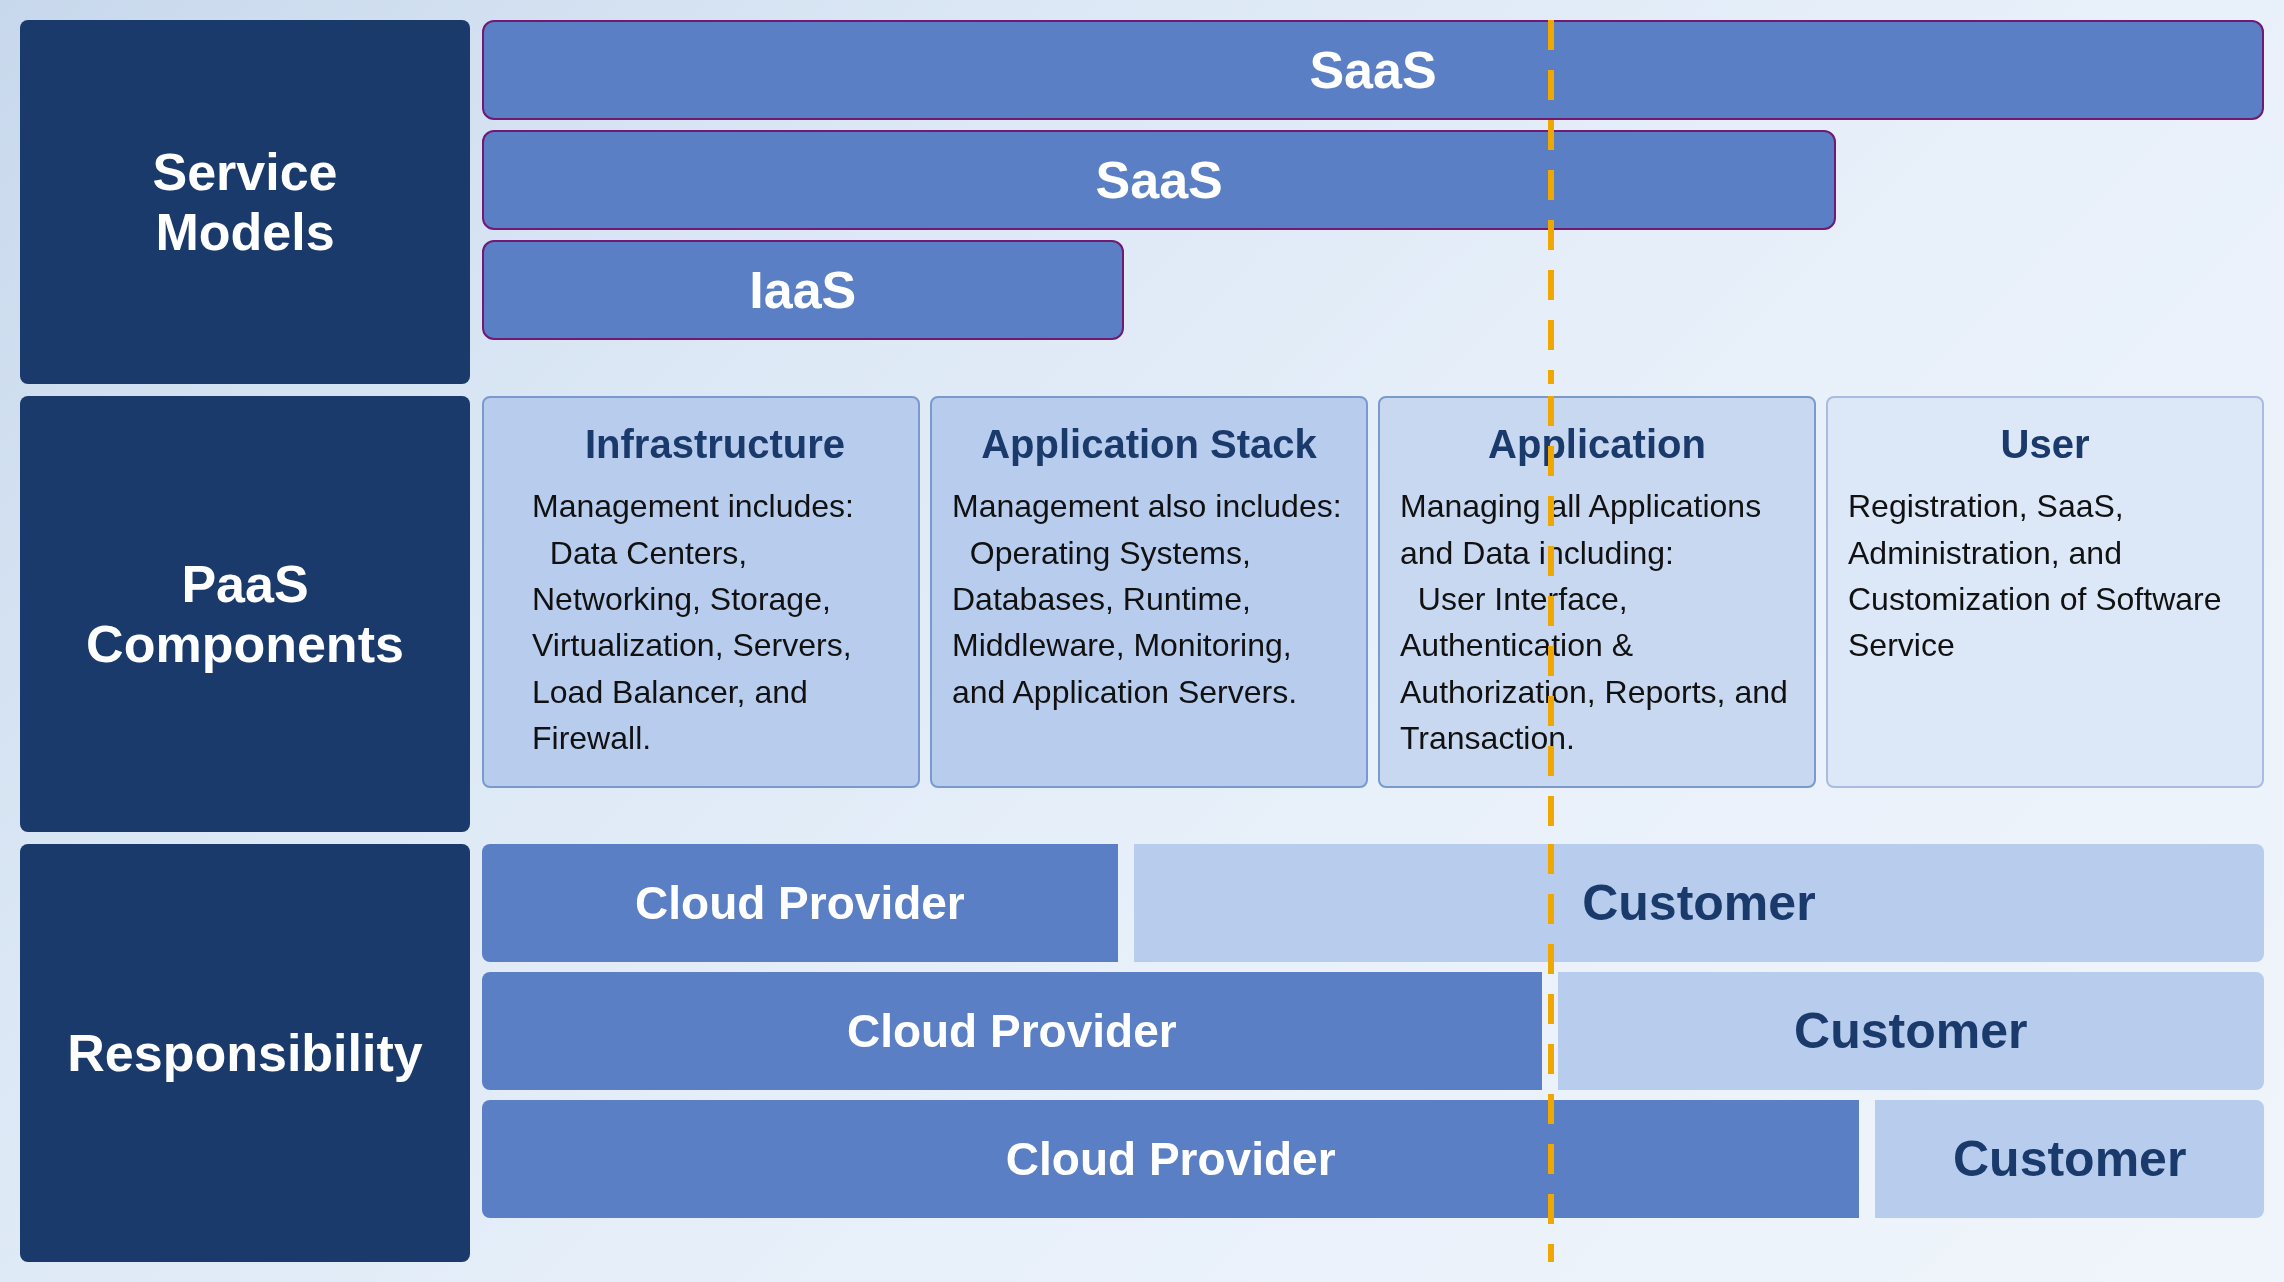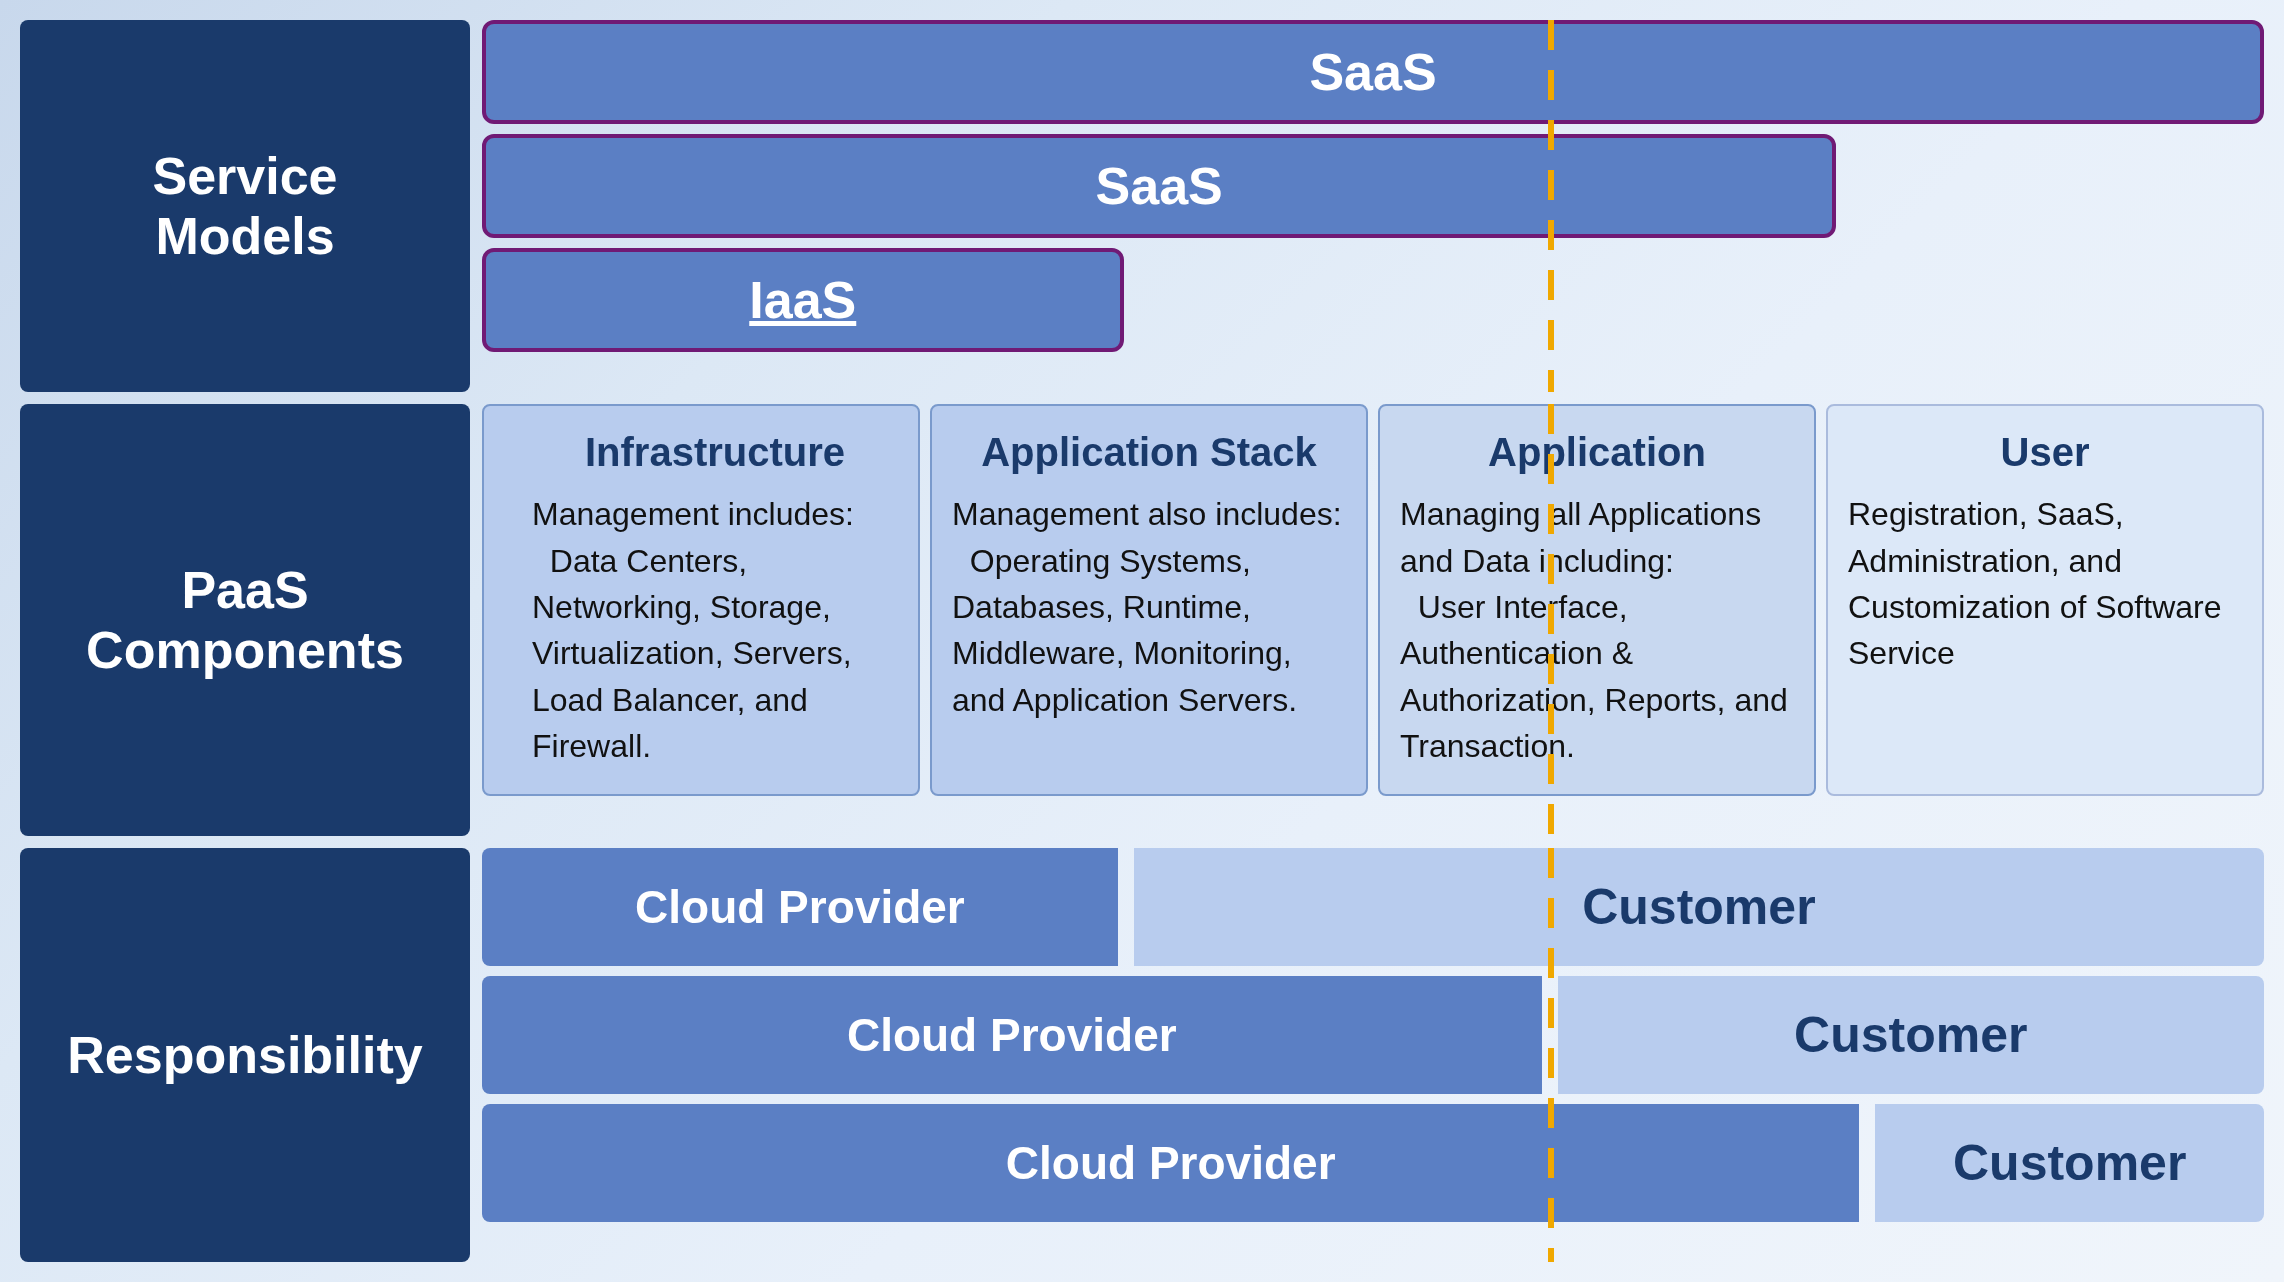--- a/index.html
+++ b/index.html
@@ -56,34 +56,34 @@
     
     .service-models-right {
       display: flex;
       flex-direction: column;
       gap: 10px;
       position: relative;
     }
 
     .service-bar {
       background: #5b7fc4;
-      border: 4px solid #701a75;
+      border: 2px solid #701a75;
       border-radius: 12px;
       color: white;
       font-weight: bold;
       font-size: 52px;
       display: flex;
       align-items: center;
       justify-content: center;
       padding: 18px 30px;
     }
 
     .saas-bar { width: 100%; }
     .paas-bar { width: 76%; }
-    .iaas-bar { width: 36%; text-decoration: underline; }
+    .iaas-bar { width: 36%; }
 
     
     .cloud-components-right {
       display: grid;
       grid-template-columns: 1fr 1fr 1fr 1fr;
       gap: 10px;
     }
 
     .component-box {
       background: #b8ccee;

